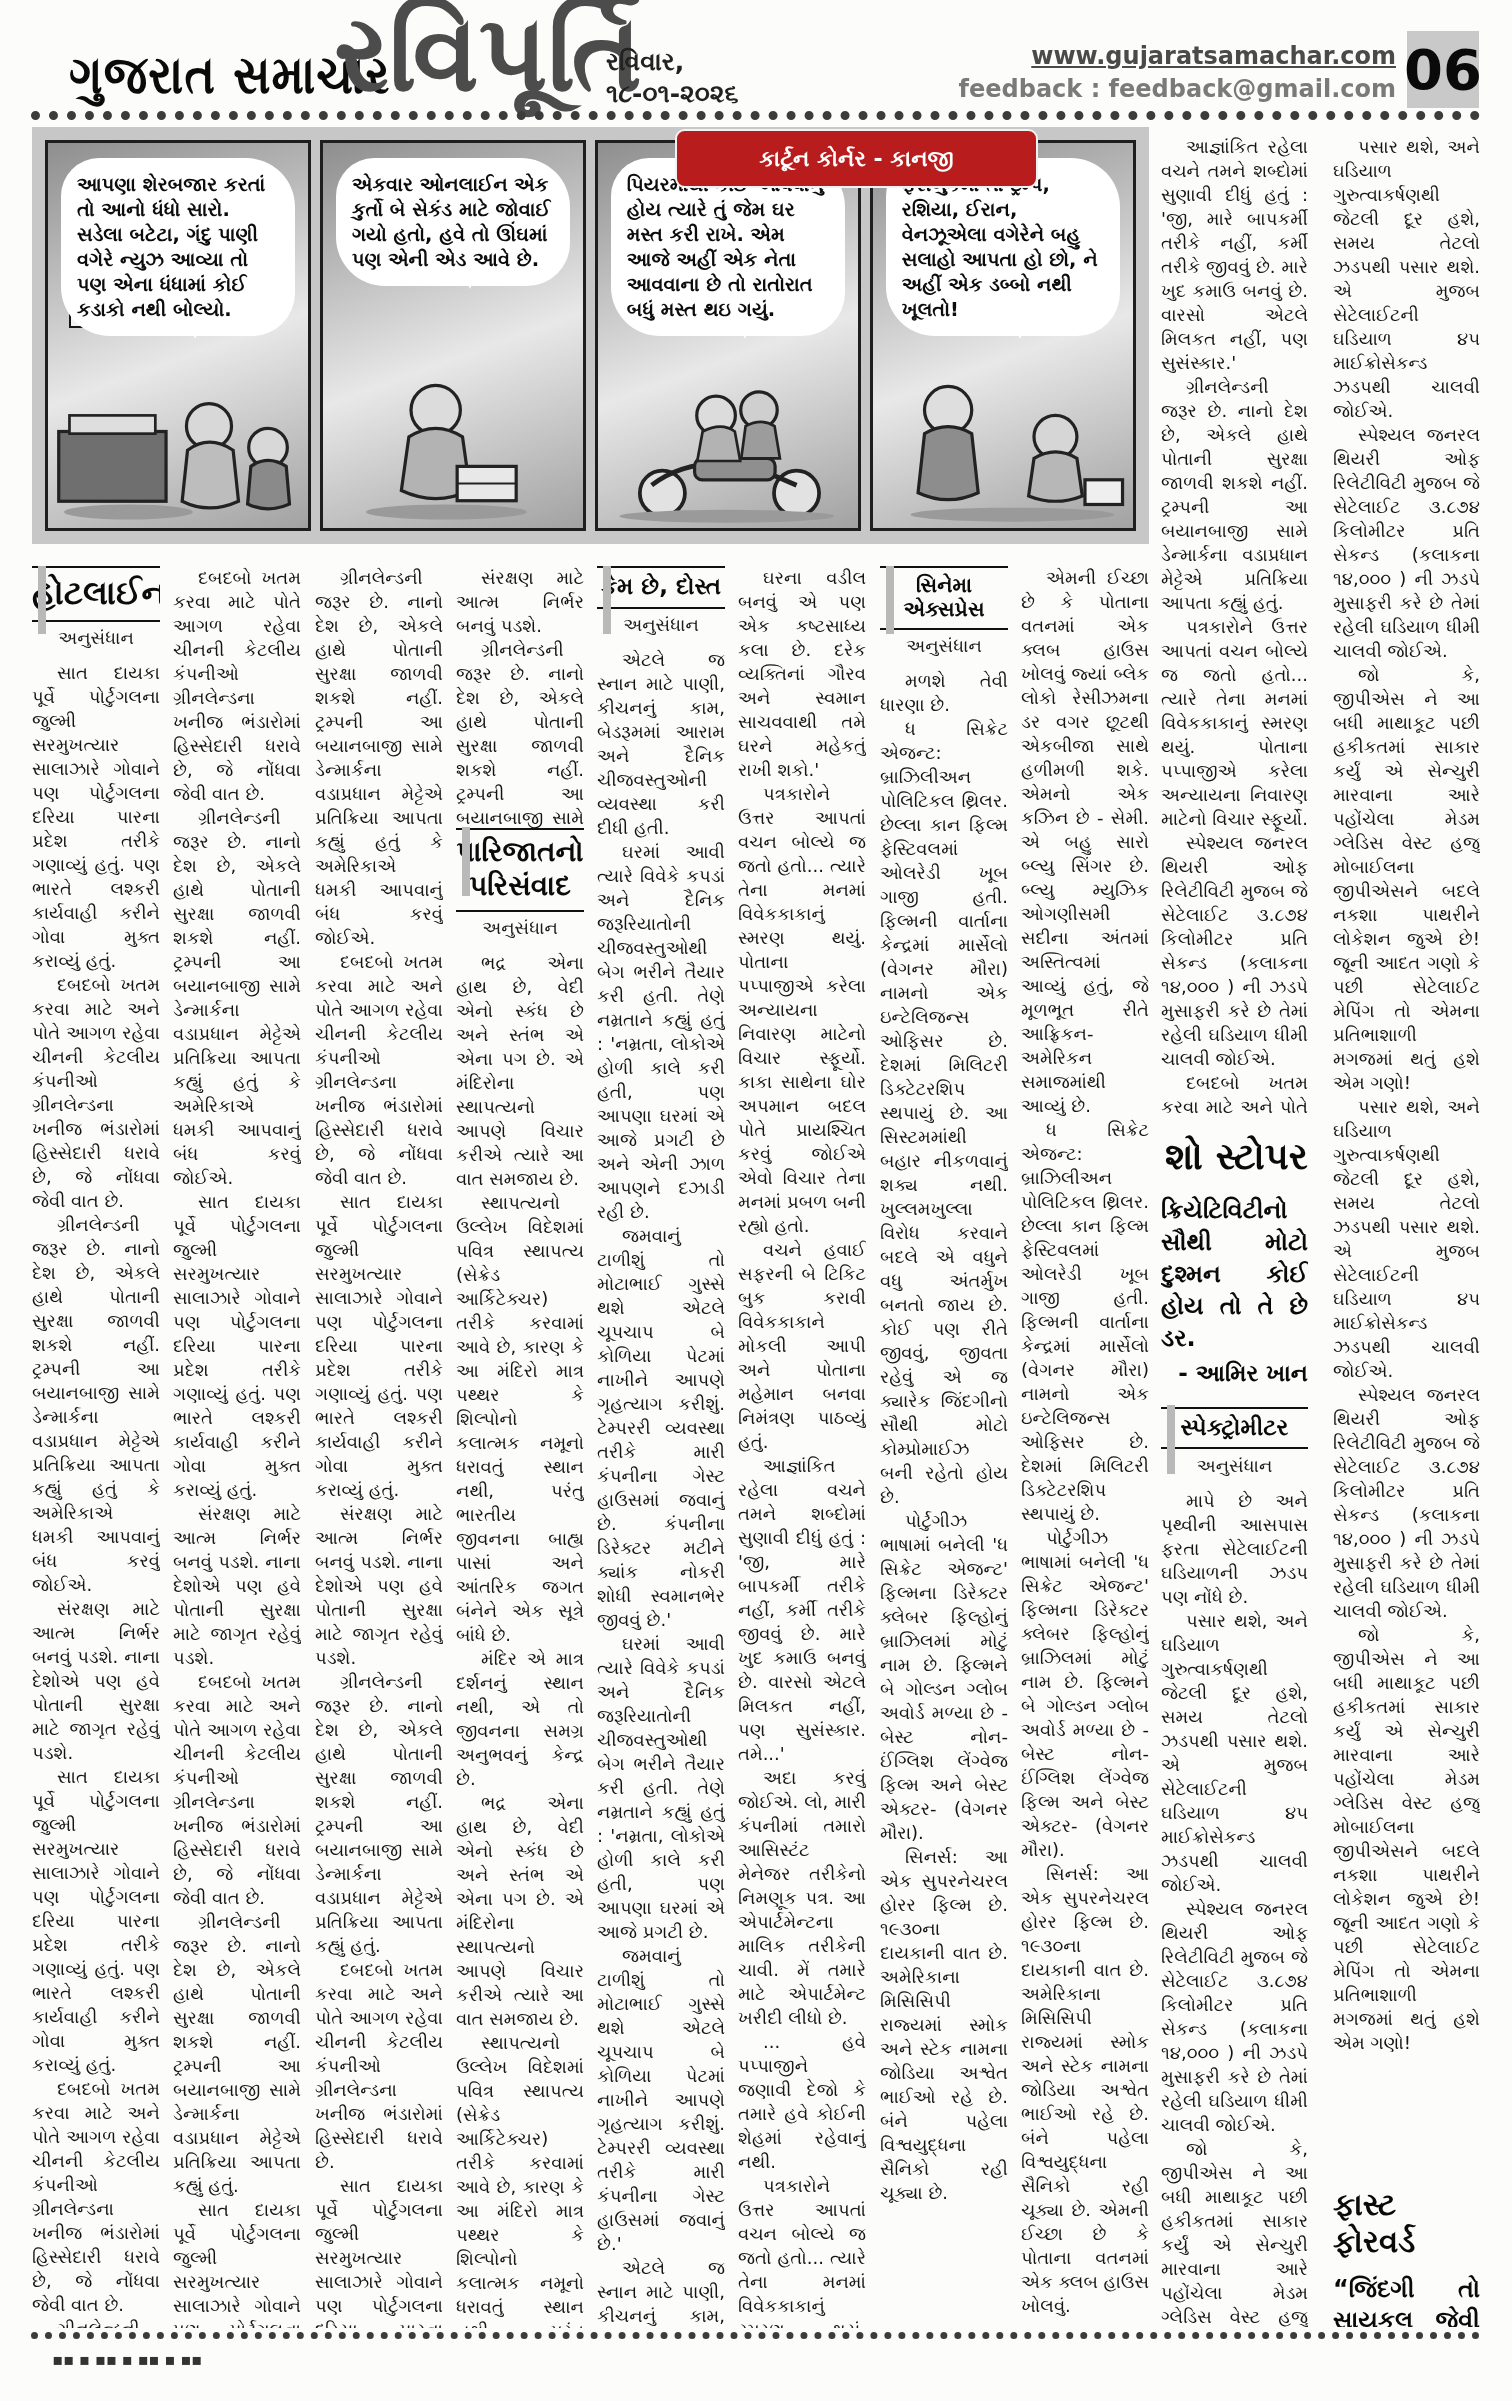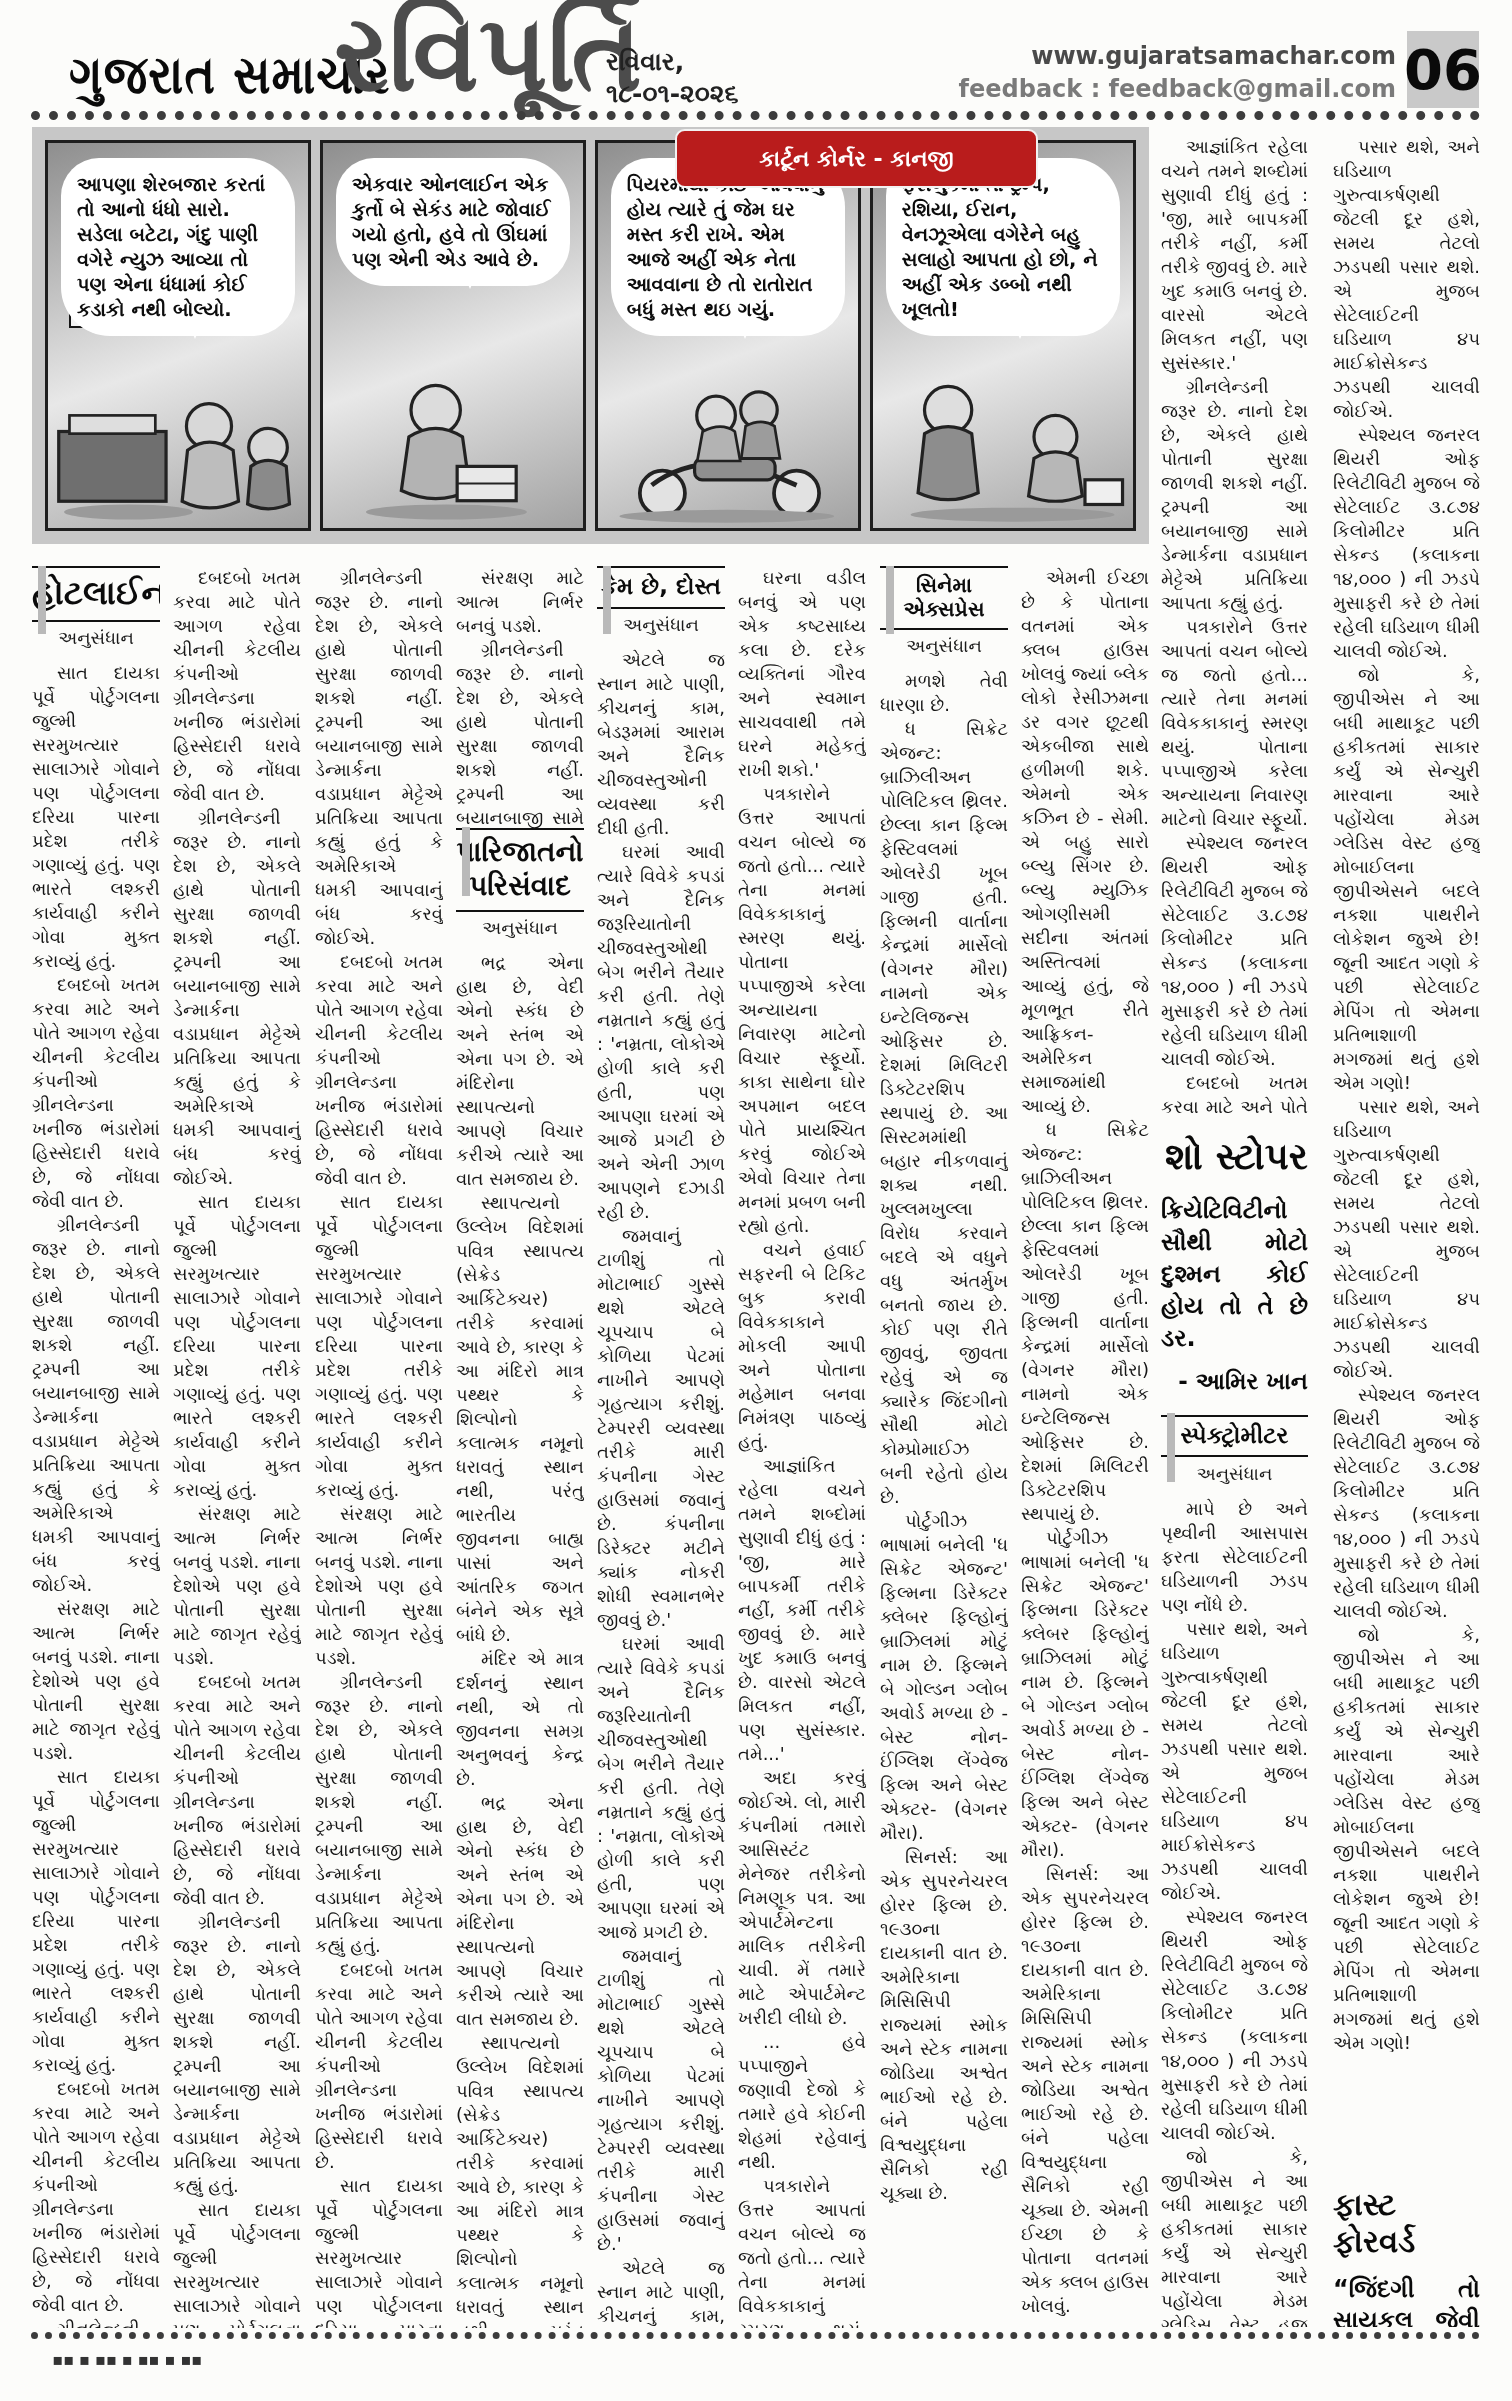--- a/index.html
+++ b/index.html
@@ -3,21 +3,21 @@
 <meta charset="utf-8">
 <style>
   html,body{margin:0;padding:0;background:#e8e8e4;}
   .page{position:relative;width:1512px;height:2401px;background:#fcfcfa;overflow:hidden;
         font-family:"DejaVu Sans",sans-serif;color:#111;}
   
   .logo{position:absolute;left:69px;top:52px;font-size:46px;font-weight:900;color:#0a0a0a;
         letter-spacing:1.1px;transform:scaleY(1.15);transform-origin:bottom;}
   .masthead{position:absolute;left:334px;top:-7.6px;font-size:106px;font-weight:900;color:#4c4c4c;}
   .dateblock{position:absolute;left:606px;top:46px;font-size:25px;font-weight:700;color:#222;line-height:32px;}
-  .webline{position:absolute;right:116px;top:42px;font-size:24px;font-weight:700;color:#4a4a4a;text-align:right;}
+  .webline{position:absolute;right:116px;top:42px;font-size:24px;font-weight:700;color:#4a4a4a;text-align:right;text-decoration:underline;}
   .feedline{position:absolute;right:116px;top:75px;font-size:24px;font-weight:700;color:#7a7a7a;text-align:right;}
   .pagebadge{position:absolute;right:33px;top:31px;width:72px;height:77px;background:#c9c9c9;
         display:flex;align-items:center;justify-content:center;font-size:56px;font-weight:900;color:#0a0a0a;}
   .topdots{position:absolute;left:31px;top:111px;width:1449px;height:0;border-top:9.2px dotted #3c3c3c;}
   .botdots{position:absolute;left:31px;top:2332px;width:1449px;height:0;border-top:7.6px dotted #3c3c3c;}
   .footmarks{position:absolute;left:31px;top:2350px;width:1449px;font-size:16px;color:#333;
         display:flex;justify-content:space-between;padding:0 21.6px;box-sizing:border-box;}
   
   .strip{position:absolute;left:32px;top:127px;width:1117px;height:417px;background:#c7c7c7;
         display:flex;gap:8.6px;padding:13px;box-sizing:border-box;}
@@ -39,21 +39,21 @@
   .blocktop{overflow:hidden;}
   .sec-head{position:relative;border-top:2.7px solid #111;margin-bottom:5.4px;}
   .sec-bars{position:absolute;left:-7.6px;top:-3.2px;width:24px;height:69px;
         background:linear-gradient(90deg,#b9b9b9 0 8px,transparent 8px 14px,#b9b9b9 14px 22px,transparent 22px);}
   .sec-title{border-bottom:2.7px solid #111;font-size:33px;font-weight:800;text-align:center;
         padding:5.4px 0 6.5px;color:#0b0b0b;}
   .sec-sub{text-align:center;font-size:18px;font-weight:400;padding:5.4px 0 6.5px;color:#1a1a1a;}
   .stopper{padding:14px 0 5.4px;}
   .stopper-title{font-size:37px;font-weight:900;text-align:right;margin:3.2px 0 16px;color:#0a0a0a;}
   .stopper-quote{font-size:24px;font-weight:700;line-height:32px;text-align:justify;color:#0a0a0a;}
-  .stopper-by{text-align:right;font-size:23px;font-weight:700;margin-top:14px;color:#0a0a0a;}
+  .stopper-by{text-align:right;font-size:23px;font-weight:700;margin-top:6px;color:#0a0a0a;}
   .ff{padding:10.8px 0 0;}
   .ff-title{font-size:31px;font-weight:900;margin:4.3px 0 14px;color:#0a0a0a;}
   .ff-quote{font-size:24px;font-weight:700;line-height:31px;text-align:justify;color:#0a0a0a;}
 </style>
 </head>
 <body>
 
 <div class="page">
 
   <div class="logo">ગુજરાત સમાચાર</div>

